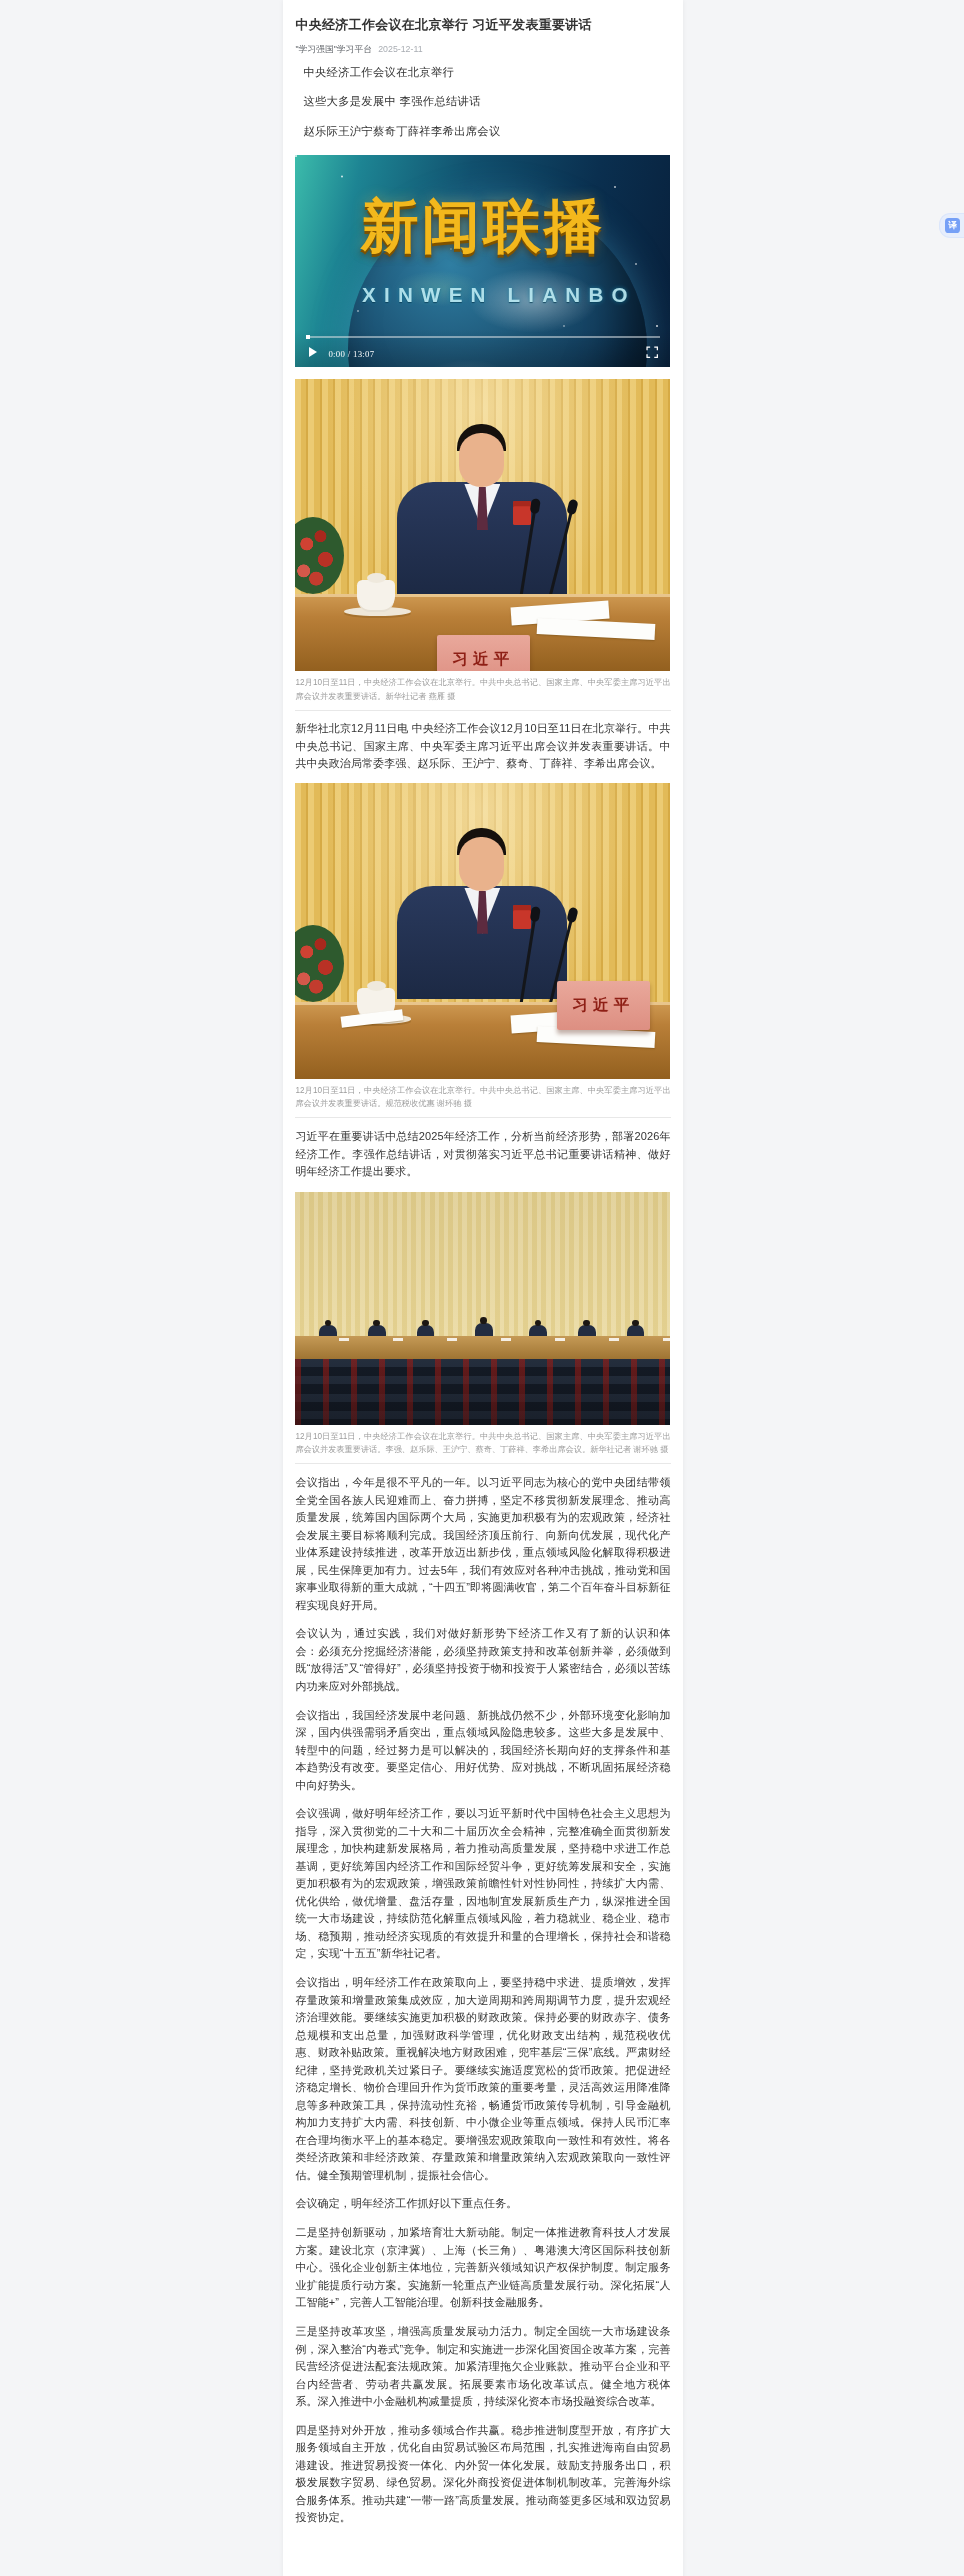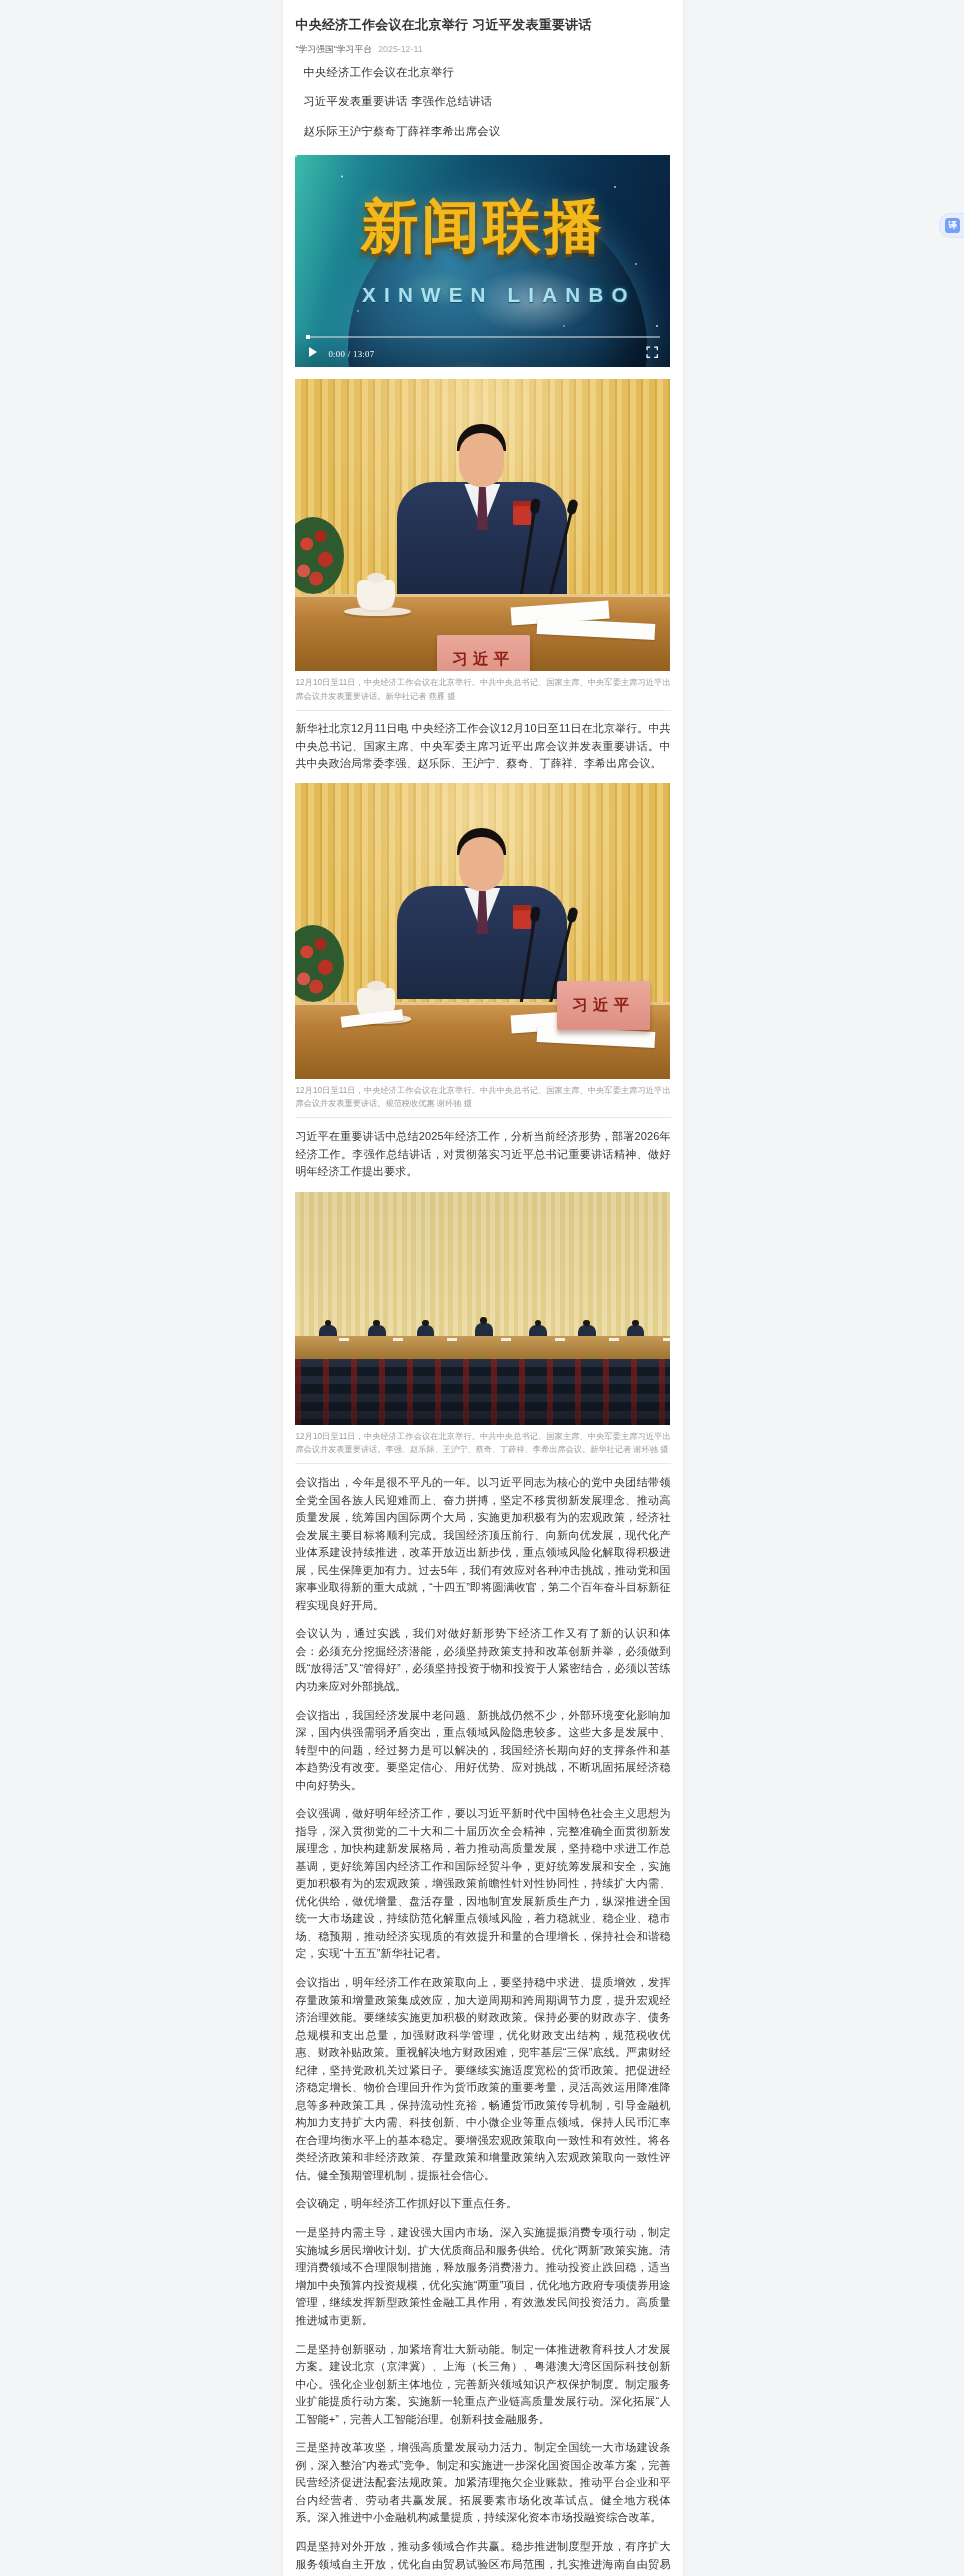--- a/index.html
+++ b/index.html
@@ -139,21 +139,21 @@
   <div class="inner">
 
     <h1 class="page-title">中央经济工作会议在北京举行 习近平发表重要讲话</h1>
 
     <div class="meta">
       <span class="src">"学习强国"学习平台</span><span class="date">2025-12-11</span>
     </div>
 
     <div class="headlines">
       <h2 class="headline">中央经济工作会议在北京举行</h2>
-      <h2 class="headline">习近平发表重要讲话 李强作总结讲话</h2>
+      <h2 class="headline">这些大多是发展中 李强作总结讲话</h2>
       <h2 class="headline">赵乐际王沪宁蔡奇丁薛祥李希出席会议</h2>
     </div>
 
     <div class="video">
       <div class="earth"></div>
       <div class="stars"></div>
       <div class="video-title-cn">新闻联播</div>
       <div class="video-title-en">XINWEN LIANBO</div>
       <div class="controls">
         <div class="progress">
@@ -258,21 +258,20 @@
     </div>
     <div class="caption">12月10日至11日，中央经济工作会议在北京举行。中共中央总书记、国家主席、中央军委主席习近平出席会议并发表重要讲话。李强、赵乐际、王沪宁、蔡奇、丁薛祥、李希出席会议。新华社记者 谢环驰 摄</div>
     <hr class="divider">
 
     <p class="body-p">会议指出，今年是很不平凡的一年。以习近平同志为核心的党中央团结带领全党全国各族人民迎难而上、奋力拼搏，坚定不移贯彻新发展理念、推动高质量发展，统筹国内国际两个大局，实施更加积极有为的宏观政策，经济社会发展主要目标将顺利完成。我国经济顶压前行、向新向优发展，现代化产业体系建设持续推进，改革开放迈出新步伐，重点领域风险化解取得积极进展，民生保障更加有力。过去5年，我们有效应对各种冲击挑战，推动党和国家事业取得新的重大成就，“十四五”即将圆满收官，第二个百年奋斗目标新征程实现良好开局。</p>
     <p class="body-p">会议认为，通过实践，我们对做好新形势下经济工作又有了新的认识和体会：必须充分挖掘经济潜能，必须坚持政策支持和改革创新并举，必须做到既“放得活”又“管得好”，必须坚持投资于物和投资于人紧密结合，必须以苦练内功来应对外部挑战。</p>
     <p class="body-p">会议指出，我国经济发展中老问题、新挑战仍然不少，外部环境变化影响加深，国内供强需弱矛盾突出，重点领域风险隐患较多。这些大多是发展中、转型中的问题，经过努力是可以解决的，我国经济长期向好的支撑条件和基本趋势没有改变。要坚定信心、用好优势、应对挑战，不断巩固拓展经济稳中向好势头。</p>
     <p class="body-p">会议强调，做好明年经济工作，要以习近平新时代中国特色社会主义思想为指导，深入贯彻党的二十大和二十届历次全会精神，完整准确全面贯彻新发展理念，加快构建新发展格局，着力推动高质量发展，坚持稳中求进工作总基调，更好统筹国内经济工作和国际经贸斗争，更好统筹发展和安全，实施更加积极有为的宏观政策，增强政策前瞻性针对性协同性，持续扩大内需、优化供给，做优增量、盘活存量，因地制宜发展新质生产力，纵深推进全国统一大市场建设，持续防范化解重点领域风险，着力稳就业、稳企业、稳市场、稳预期，推动经济实现质的有效提升和量的合理增长，保持社会和谐稳定，实现“十五五”新华社记者。</p>
     <p class="body-p">会议指出，明年经济工作在政策取向上，要坚持稳中求进、提质增效，发挥存量政策和增量政策集成效应，加大逆周期和跨周期调节力度，提升宏观经济治理效能。要继续实施更加积极的财政政策。保持必要的财政赤字、债务总规模和支出总量，加强财政科学管理，优化财政支出结构，规范税收优惠、财政补贴政策。重视解决地方财政困难，兜牢基层“三保”底线。严肃财经纪律，坚持党政机关过紧日子。要继续实施适度宽松的货币政策。把促进经济稳定增长、物价合理回升作为货币政策的重要考量，灵活高效运用降准降息等多种政策工具，保持流动性充裕，畅通货币政策传导机制，引导金融机构加力支持扩大内需、科技创新、中小微企业等重点领域。保持人民币汇率在合理均衡水平上的基本稳定。要增强宏观政策取向一致性和有效性。将各类经济政策和非经济政策、存量政策和增量政策纳入宏观政策取向一致性评估。健全预期管理机制，提振社会信心。</p>
     <p class="body-p">会议确定，明年经济工作抓好以下重点任务。</p>
-    <p class="body-p">一是坚持内需主导，建设强大国内市场。深入实施提振消费专项行动，制定实施城乡居民增收计划。扩大优质商品和服务供给。优化“两新”政策实施。清理消费领域不合理限制措施，释放服务消费潜力。推动投资止跌回稳，适当增加中央预算内投资规模，优化实施“两重”项目，优化地方政府专项债券用途管理，继续发挥新型政策性金融工具作用，有效激发民间投资活力。高质量推进城市更新。</p>
     <p class="body-p">二是坚持创新驱动，加紧培育壮大新动能。制定一体推进教育科技人才发展方案。建设北京（京津冀）、上海（长三角）、粤港澳大湾区国际科技创新中心。强化企业创新主体地位，完善新兴领域知识产权保护制度。制定服务业扩能提质行动方案。实施新一轮重点产业链高质量发展行动。深化拓展“人工智能+”，完善人工智能治理。创新科技金融服务。</p>
     <p class="body-p">三是坚持改革攻坚，增强高质量发展动力活力。制定全国统一大市场建设条例，深入整治“内卷式”竞争。制定和实施进一步深化国资国企改革方案，完善民营经济促进法配套法规政策。加紧清理拖欠企业账款。推动平台企业和平台内经营者、劳动者共赢发展。拓展要素市场化改革试点。健全地方税体系。深入推进中小金融机构减量提质，持续深化资本市场投融资综合改革。</p>
     <p class="body-p">四是坚持对外开放，推动多领域合作共赢。稳步推进制度型开放，有序扩大服务领域自主开放，优化自由贸易试验区布局范围，扎实推进海南自由贸易港建设。推进贸易投资一体化、内外贸一体化发展。鼓励支持服务出口，积极发展数字贸易、绿色贸易。深化外商投资促进体制机制改革。完善海外综合服务体系。推动共建“一带一路”高质量发展。推动商签更多区域和双边贸易投资协定。</p>
 
   </div>
 </div>
 
 <div class="translate">
   <div class="t-btn">译</div>
 </div>

